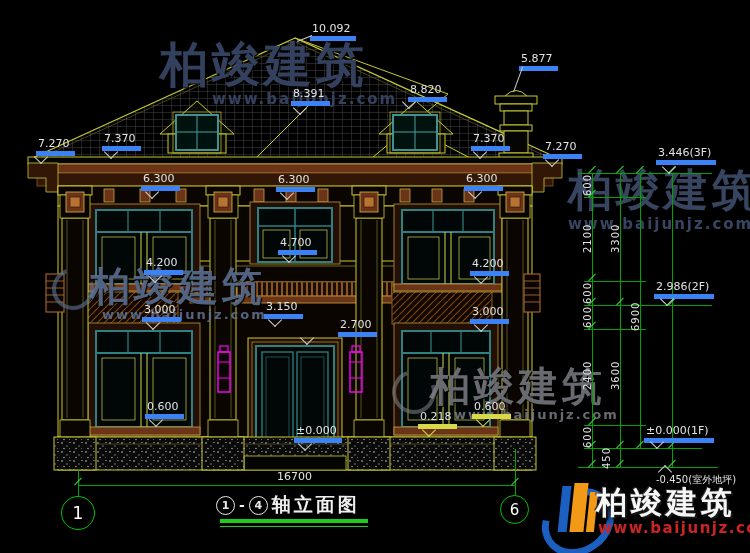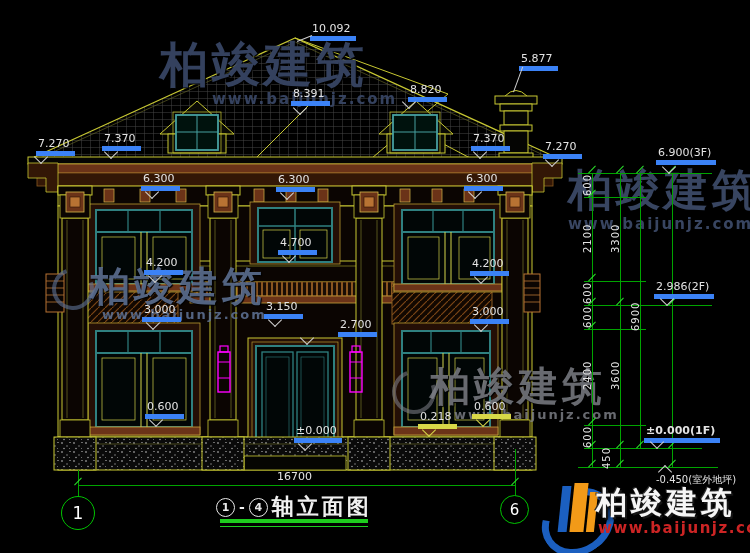--- a/index.html
+++ b/index.html
@@ -27,21 +27,21 @@
        display:flex;align-items:center;justify-content:center;background:#000;}
   
   .wm{position:absolute;pointer-events:none;font-weight:bold;}
   .wm .nm{letter-spacing:4px;line-height:1;white-space:nowrap;text-shadow:1px 1px 1px #000;}
   .wm .ur{letter-spacing:2px;white-space:nowrap;}
   .wm .glyph{position:absolute;border-radius:50%;}
   
   #titleblock{position:absolute;left:216px;top:492px;display:flex;align-items:center;gap:4px;color:#f0f0f0;}
   .tbub{display:inline-flex;width:17px;height:17px;border:1.5px solid #e8e8e8;border-radius:50%;
         color:#e8e8e8;font-size:11px;align-items:center;justify-content:center;font-weight:bold;flex:none;}
-  #titletext{font-size:22px;font-weight:bold;letter-spacing:3px;white-space:nowrap;font-family:Liberation Serif, serif;}
+  #titletext{font-size:19px;font-weight:bold;letter-spacing:3px;white-space:nowrap;font-family:Liberation Serif, serif;}
   .dash{font-weight:bold;font-size:14px;}
   
   #corner-logo{position:absolute;left:538px;top:478px;width:212px;height:72px;}
   #corner-logo .swoosh{position:absolute;left:2px;top:12px;width:62px;height:50px;border:7px solid #1b5fc0;
         border-radius:50%;border-top-color:transparent;transform:rotate(-35deg);}
   #corner-logo .bar1{position:absolute;left:22px;top:8px;width:9px;height:46px;background:#1b5fc0;transform:skewX(-6deg);}
   #corner-logo .bar2{position:absolute;left:34px;top:5px;width:14px;height:49px;background:#f29a18;transform:skewX(-6deg);}
   #corner-logo .bar3{position:absolute;left:50px;top:14px;width:8px;height:40px;background:#f29a18;transform:skewX(-6deg);}
   #corner-logo .nm{position:absolute;left:58px;top:4px;font-size:31px;font-weight:bold;color:#f6f6f6;letter-spacing:4px;
         white-space:nowrap;text-shadow:2px 2px 0 #151515,-1px -1px 0 #2a2a2a,3px 3px 4px #000;}
@@ -383,25 +383,25 @@
     <span class="rt" style="left:582px;top:253px;">2100</span>
     <span class="rt" style="left:582px;top:304px;">600</span>
     <span class="rt" style="left:582px;top:328px;">600</span>
     <span class="rt" style="left:582px;top:390px;">2400</span>
     <span class="rt" style="left:582px;top:448px;">600</span>
     <span class="rt" style="left:601px;top:469px;">450</span>
     <span class="rt" style="left:610px;top:253px;">3300</span>
     <span class="rt" style="left:610px;top:390px;">3600</span>
     <span class="rt" style="left:630px;top:331px;">6900</span>
 
-    <div class="lvl" style="left:656px;top:147px;">6.900(3F)</div>
+    <div class="lvl" style="left:656px;top:147px;">3.446(3F)</div>
     <div class="vm" style="left:664px;top:162px;"></div>
     <div class="lvl" style="left:654px;top:281px;">2.986(2F)</div>
     <div class="vm" style="left:662px;top:294px;"></div>
-    <div class="lvl" style="left:644px;top:425px;font-weight:bold;">±0.000(1F)</div>
+    <div class="lvl" style="left:644px;top:425px;">±0.000(1F)</div>
     <div class="vm" style="left:652px;top:437px;"></div>
     <div class="vm up" style="left:660px;top:467px;"></div>
     <div class="lvl nb" style="left:656px;top:474px;font-size:10px;">-0.450(室外地坪)</div>
   </div>
 
   <div>
     <div class="gl" style="left:78px;top:485px;width:437px;height:1px;"></div>
     <div class="gl" style="left:78px;top:470px;width:1px;height:27px;"></div>
     <div class="gl" style="left:515px;top:449px;width:1px;height:47px;"></div>
     <div class="gt" style="left:73px;top:481px;"></div>

